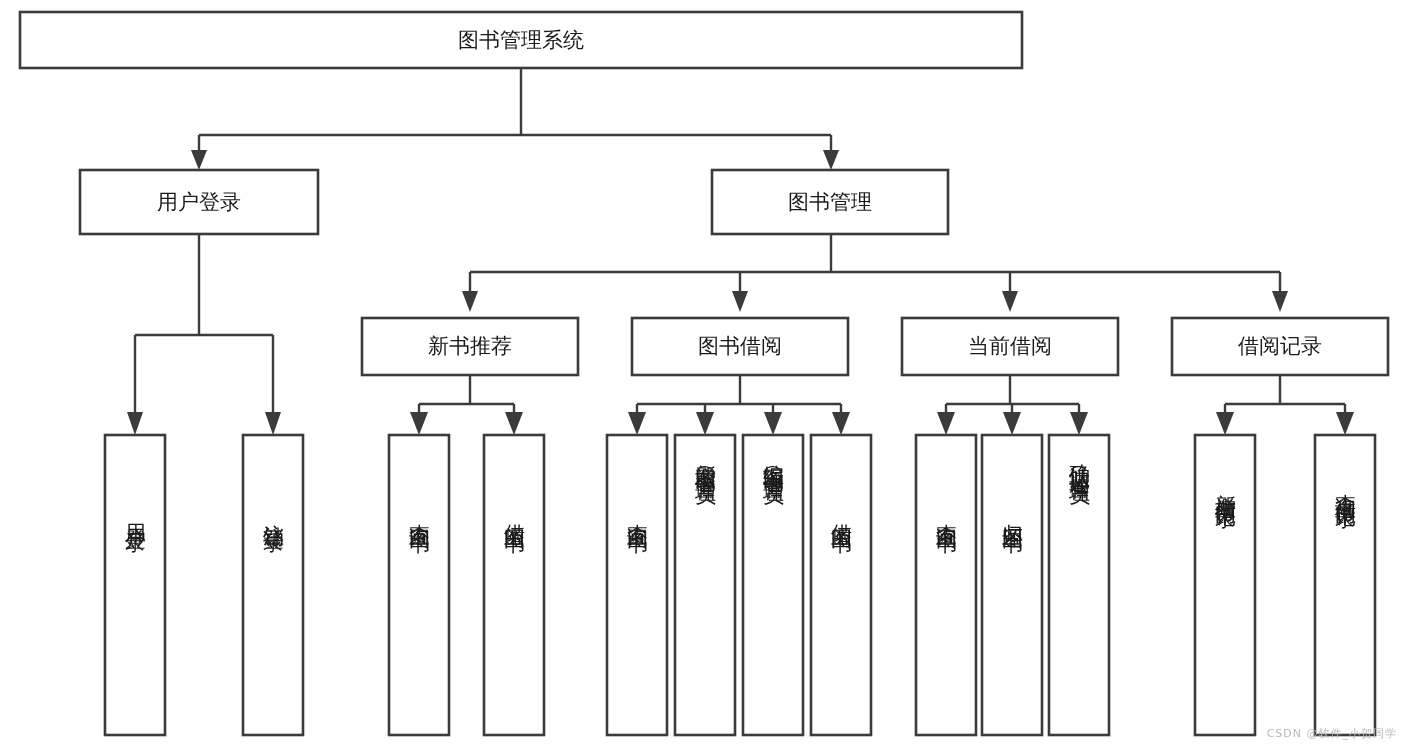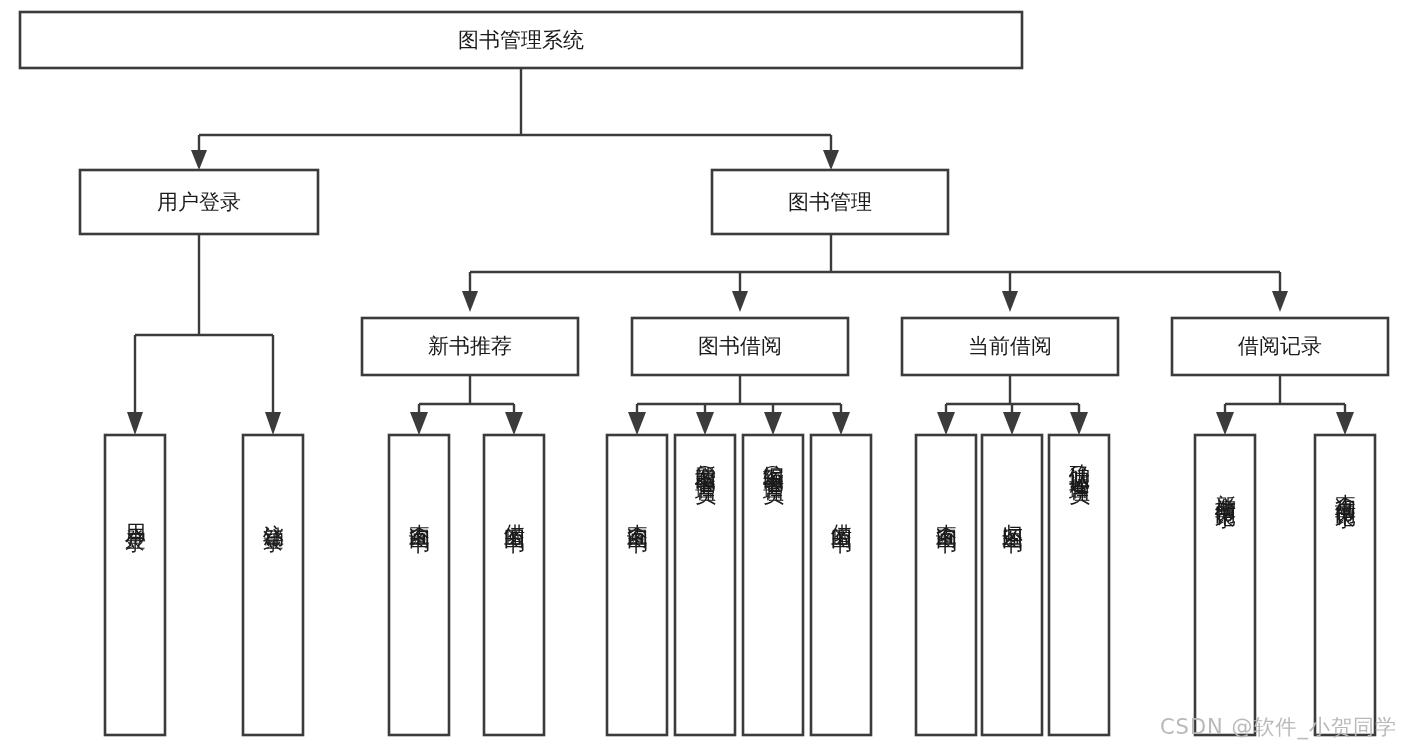--- a/index.html
+++ b/index.html
@@ -65,21 +65,21 @@
     line-height: 1.0;
     letter-spacing: 3px;
     color: #1a1a1a;
     white-space: nowrap;
   }
   .watermark {
     position: absolute;
     right: 8px;
     bottom: 6px;
     font-family: "DejaVu Sans", "Liberation Sans", sans-serif;
-    font-size: 21px;
+    font-size: 11px;
     color: #b9b9b9;
     letter-spacing: 1px;
     white-space: nowrap;
   }
 </style>
 </head>
 <body>
 
 <div id="diagram-root">
 

